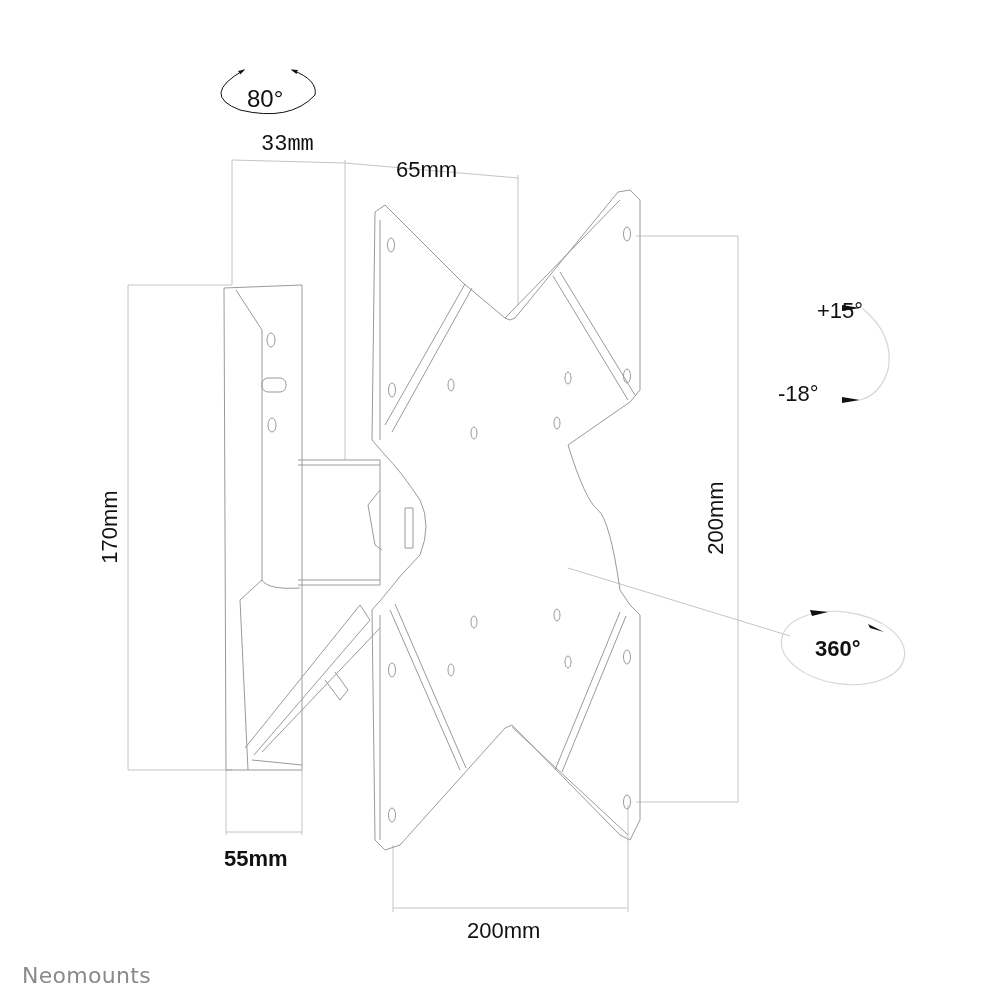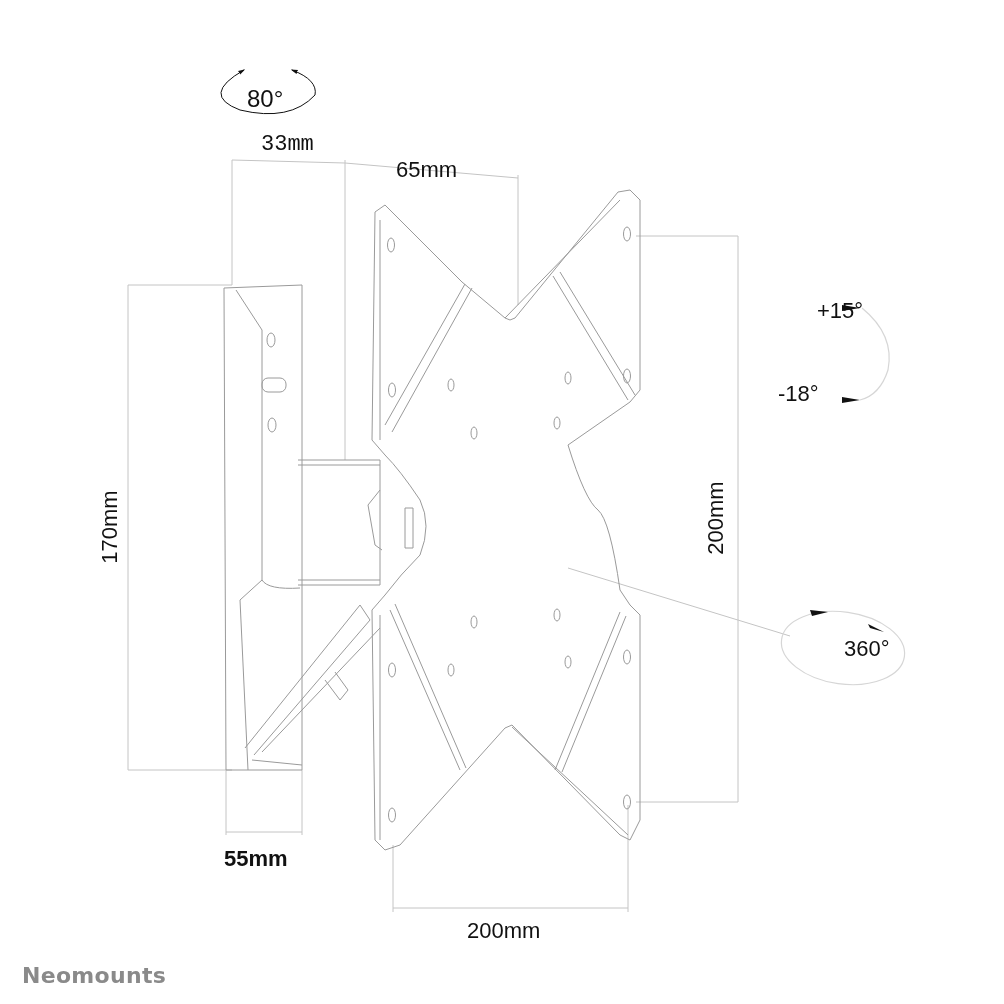--- a/index.html
+++ b/index.html
@@ -1,20 +1,20 @@
 <!DOCTYPE html>
 <html><head>
   <meta charset="utf-8">
   <style>
     html, body { margin: 0; padding: 0; background: #ffffff; }
     body { width: 1004px; height: 1004px; position: relative; overflow: hidden; }
     #canvas { position: absolute; left: 0; top: 0; width: 1004px; height: 1004px; }
     .lbl { position: absolute; font-family: "Liberation Sans", sans-serif; color: #111; font-size: 22px; white-space: nowrap; line-height: 1; text-align: right; }
     .rot { transform: rotate(-90deg); transform-origin: center center; }
-    .brand { position: absolute; left: 22px; top: 963px; font-family: "DejaVu Sans", sans-serif; font-size: 22px; color: #8a8a8a; font-weight: bold; letter-spacing: 0.3px; }
+    .brand { position: absolute; left: 22px; top: 963px; font-family: "DejaVu Sans", sans-serif; font-size: 22px; color: #8a8a8a; font-weight: normal; letter-spacing: 0.3px; }
     svg line, svg path, svg polyline, svg polygon, svg ellipse, svg rect { vector-effect: non-scaling-stroke; }
   </style>
 </head>
 <body>
 
 <svg id="canvas" width="1004" height="1004" viewBox="0 0 1004 1004" xmlns="http://www.w3.org/2000/svg">
   <defs>
     <marker id="arrow" viewBox="0 0 10 10" refX="8" refY="5" markerWidth="7" markerHeight="7" orient="auto-start-reverse">
       <path d="M0,2 L10,5 L0,8 z" fill="#111"></path>
     </marker>
@@ -114,18 +114,18 @@
     <polygon points="810,610 828,612 812,616"></polygon>
     <polygon points="868,624 884,632 870,628"></polygon>
   </g>
 </svg>
 
 <div class="lbl" style="left:247px; top:87px; font-size:24px;">80°</div>
 <div class="lbl" style="left:261px; top:134px;font-family:Liberation Mono, monospace;">33mm</div>
 <div class="lbl" style="left:396px; top:159px;">65mm</div>
 <div class="lbl" style="left:817px; top:300px;">+15°</div>
 <div class="lbl" style="left:778px; top:383px;">-18°</div>
-<div class="lbl" style="left:844px; top:638px;">360°</div>
+<div class="lbl" style="left:815px; top:638px;font-weight:bold;">360°</div>
 <div class="lbl rot" style="left:70px; top:516px; width:80px; text-align:center;">170mm</div>
 <div class="lbl rot" style="left:676px; top:507px; width:80px; text-align:center;">200mm</div>
 <div class="lbl" style="left:224px; top:848px;font-weight:bold;">55mm</div>
 <div class="lbl" style="left:467px; top:920px;">200mm</div>
 <div class="brand">Neomounts</div>
 
 </body></html>

